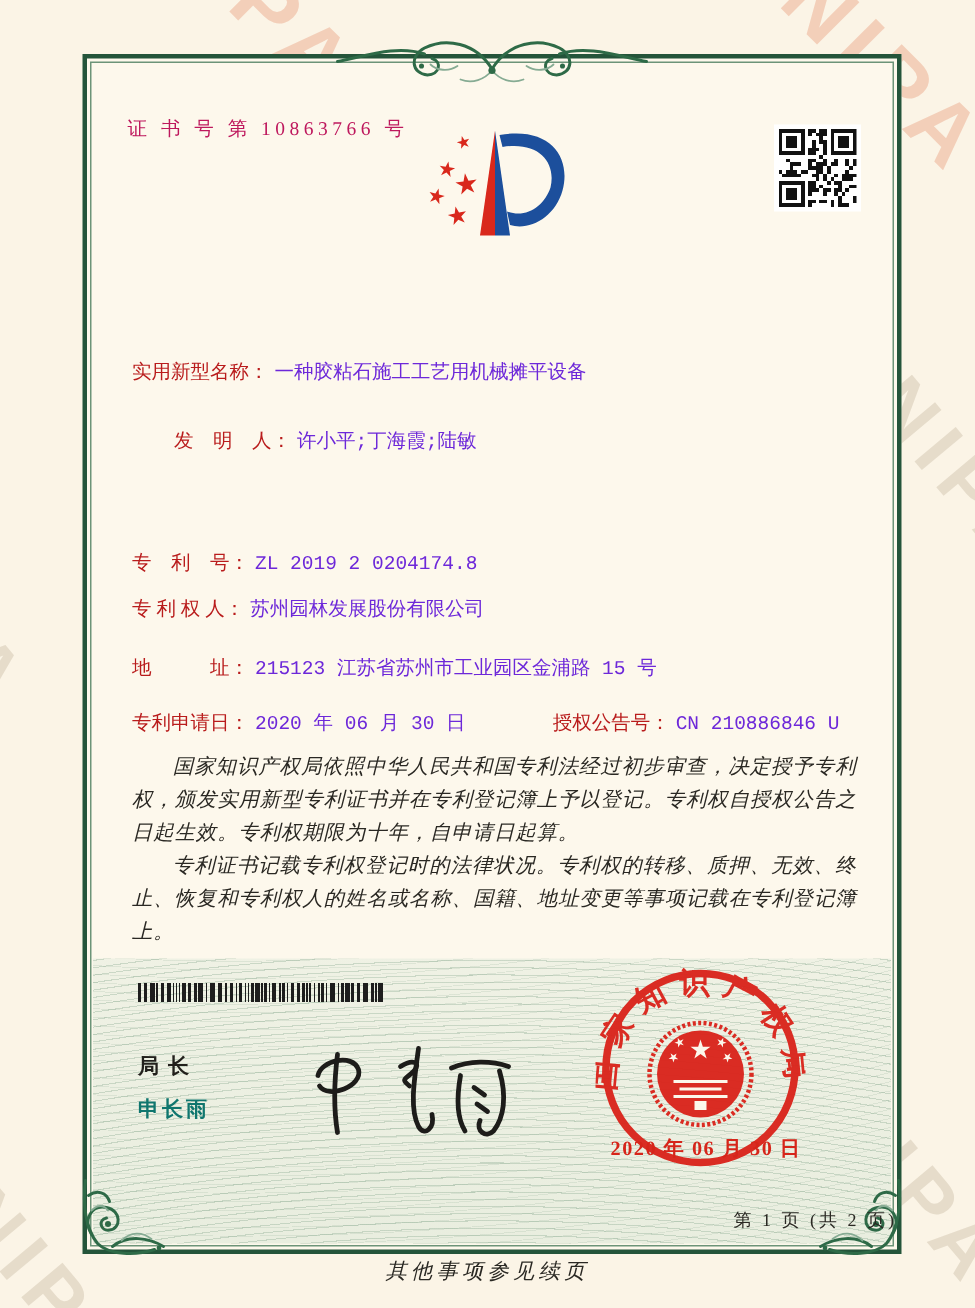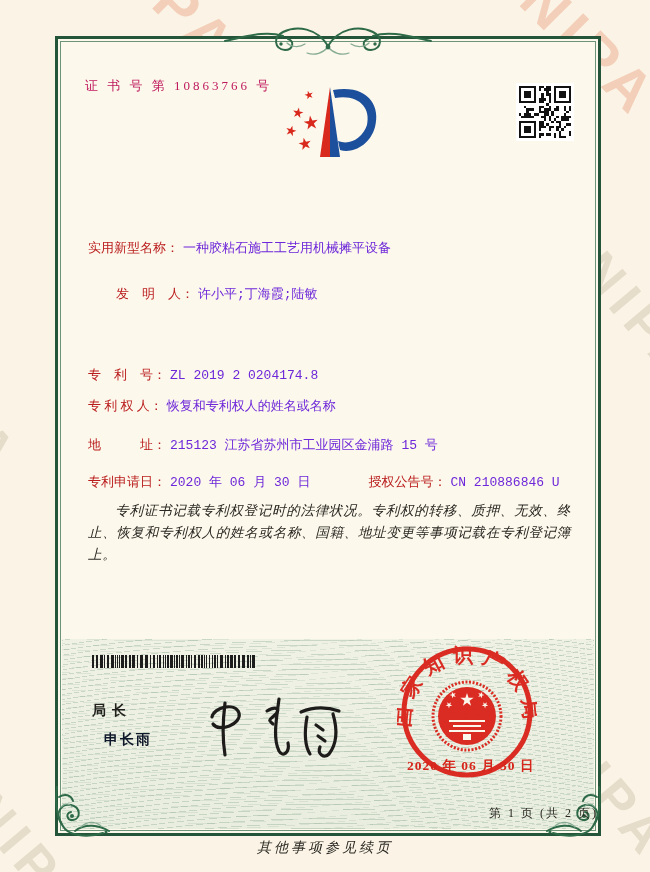--- a/index.html
+++ b/index.html
@@ -52,21 +52,21 @@
   
   .body-text {
     position:absolute; left:30px; top:461px; width:483px;
     font-size:13.6px; line-height:22px; font-style:italic; letter-spacing:.6px;
     color:#2a2823; text-align:justify;
   }
   .body-text p { margin:0; text-indent:2em; }
   
   .barcode { position:absolute; left:34px; top:616px; }
   .director-title { position:absolute; left:34px; top:663px; font-family:"Liberation Sans","DejaVu Sans",sans-serif; font-size:14px; font-weight:600; letter-spacing:6px; color:#22201c; }
-  .director-name  { position:absolute; left:46px; top:692px; font-family:Liberation Sans, sans-serif; font-size:14px; font-weight:600; letter-spacing:2px; color:#0f172a; }
+  .director-name  { position:absolute; left:34px; top:692px; font-family:Liberation Sans, sans-serif; font-size:14px; font-weight:600; letter-spacing:2px; color:#0f766e; }
   .signature { position:absolute; left:137px; top:648px; }
   .seal { position:absolute; left:339px; top:603px; opacity:.96; }
   .seal-date {
     position:absolute; left:349px; top:718px; font-size:13.5px; font-weight:bold;
     letter-spacing:1px; color:#d6251a; white-space:nowrap;
   }
   .page-num { position:absolute; left:0; top:766px; width:100%; text-align:right; font-size:12px; letter-spacing:2px; color:#2a2823; }
   .footer-note {
     position:absolute; left:0; top:839px; width:100%; text-align:center;
     font-size:14px; font-style:italic; letter-spacing:3px; color:#2a2823;
@@ -171,30 +171,31 @@
     <div class="row" style="top:200px;">
       <span class="lbl">实用新型名称：</span><span class="val">一种胶粘石施工工艺用机械摊平设备</span>
     </div>
     <div class="row" style="top:246px;margin-left:28px;">
       <span class="lbl">发　明　人：</span><span class="val">许小平;丁海霞;陆敏</span>
     </div>
     <div class="row" style="top:283px;margin-top:44px;">
       <span class="lbl">专　利　号：</span><span class="val">ZL 2019 2 0204174.8</span>
     </div>
     <div class="row" style="top:358px;">
-      <span class="lbl">专 利 权 人：</span><span class="val">恢复和专利权人的姓名或名称</span>
+      <span class="lbl">专 利 权 人：</span><span class="val">苏州园林发展股份有限公司</span>
     </div>
     <div class="row" style="top:397px;">
       <span class="lbl">地　　　址：</span><span class="val">215123 江苏省苏州市工业园区金浦路 15 号</span>
     </div>
     <div class="row" style="top:434px;">
       <span class="lbl">专利申请日：</span><span class="val">2020 年 06 月 30 日</span><span class="lbl pair2">授权公告号：</span><span class="val">CN 210886846 U</span>
     </div>
 
     <div class="body-text">
+      <p>国家知识产权局依照中华人民共和国专利法经过初步审查，决定授予专利权，颁发实用新型专利证书并在专利登记簿上予以登记。专利权自授权公告之日起生效。专利权期限为十年，自申请日起算。</p>
       <p>专利证书记载专利权登记时的法律状况。专利权的转移、质押、无效、终止、恢复和专利权人的姓名或名称、国籍、地址变更等事项记载在专利登记簿上。</p>
     </div>
 
     <svg class="barcode" width="166" height="13" viewBox="0 0 166 13" shape-rendering="crispEdges">
       <path id="barcode-bars" fill="#1d1d1d" d="M0,0h2v13h-2zM4,0h2v13h-2zM8,0h3v13h-3zM12,0h1v13h-1zM15,0h2v13h-2zM19,0h3v13h-3zM23,0h1v13h-1zM25,0h1v13h-1zM27,0h1v13h-1zM29,0h3v13h-3zM33,0h2v13h-2zM37,0h2v13h-2zM40,0h3v13h-3zM45,0h1v13h-1zM48,0h3v13h-3zM53,0h3v13h-3zM58,0h1v13h-1zM61,0h2v13h-2zM65,0h1v13h-1zM67,0h2v13h-2zM71,0h1v13h-1zM73,0h1v13h-1zM75,0h2v13h-2zM78,0h3v13h-3zM82,0h1v13h-1zM84,0h2v13h-2zM87,0h1v13h-1zM89,0h3v13h-3zM94,0h1v13h-1zM96,0h2v13h-2zM99,0h1v13h-1zM102,0h2v13h-2zM106,0h2v13h-2zM109,0h2v13h-2zM112,0h1v13h-1zM114,0h1v13h-1zM117,0h1v13h-1zM120,0h1v13h-1zM122,0h2v13h-2zM125,0h1v13h-1zM128,0h3v13h-3zM133,0h1v13h-1zM135,0h2v13h-2zM138,0h3v13h-3zM142,0h2v13h-2zM146,0h2v13h-2zM150,0h3v13h-3zM155,0h2v13h-2zM158,0h1v13h-1zM160,0h3v13h-3z"></path>
     </svg>
 
     <div class="director-title">局长</div>
     <div class="director-name">申长雨</div>
 

